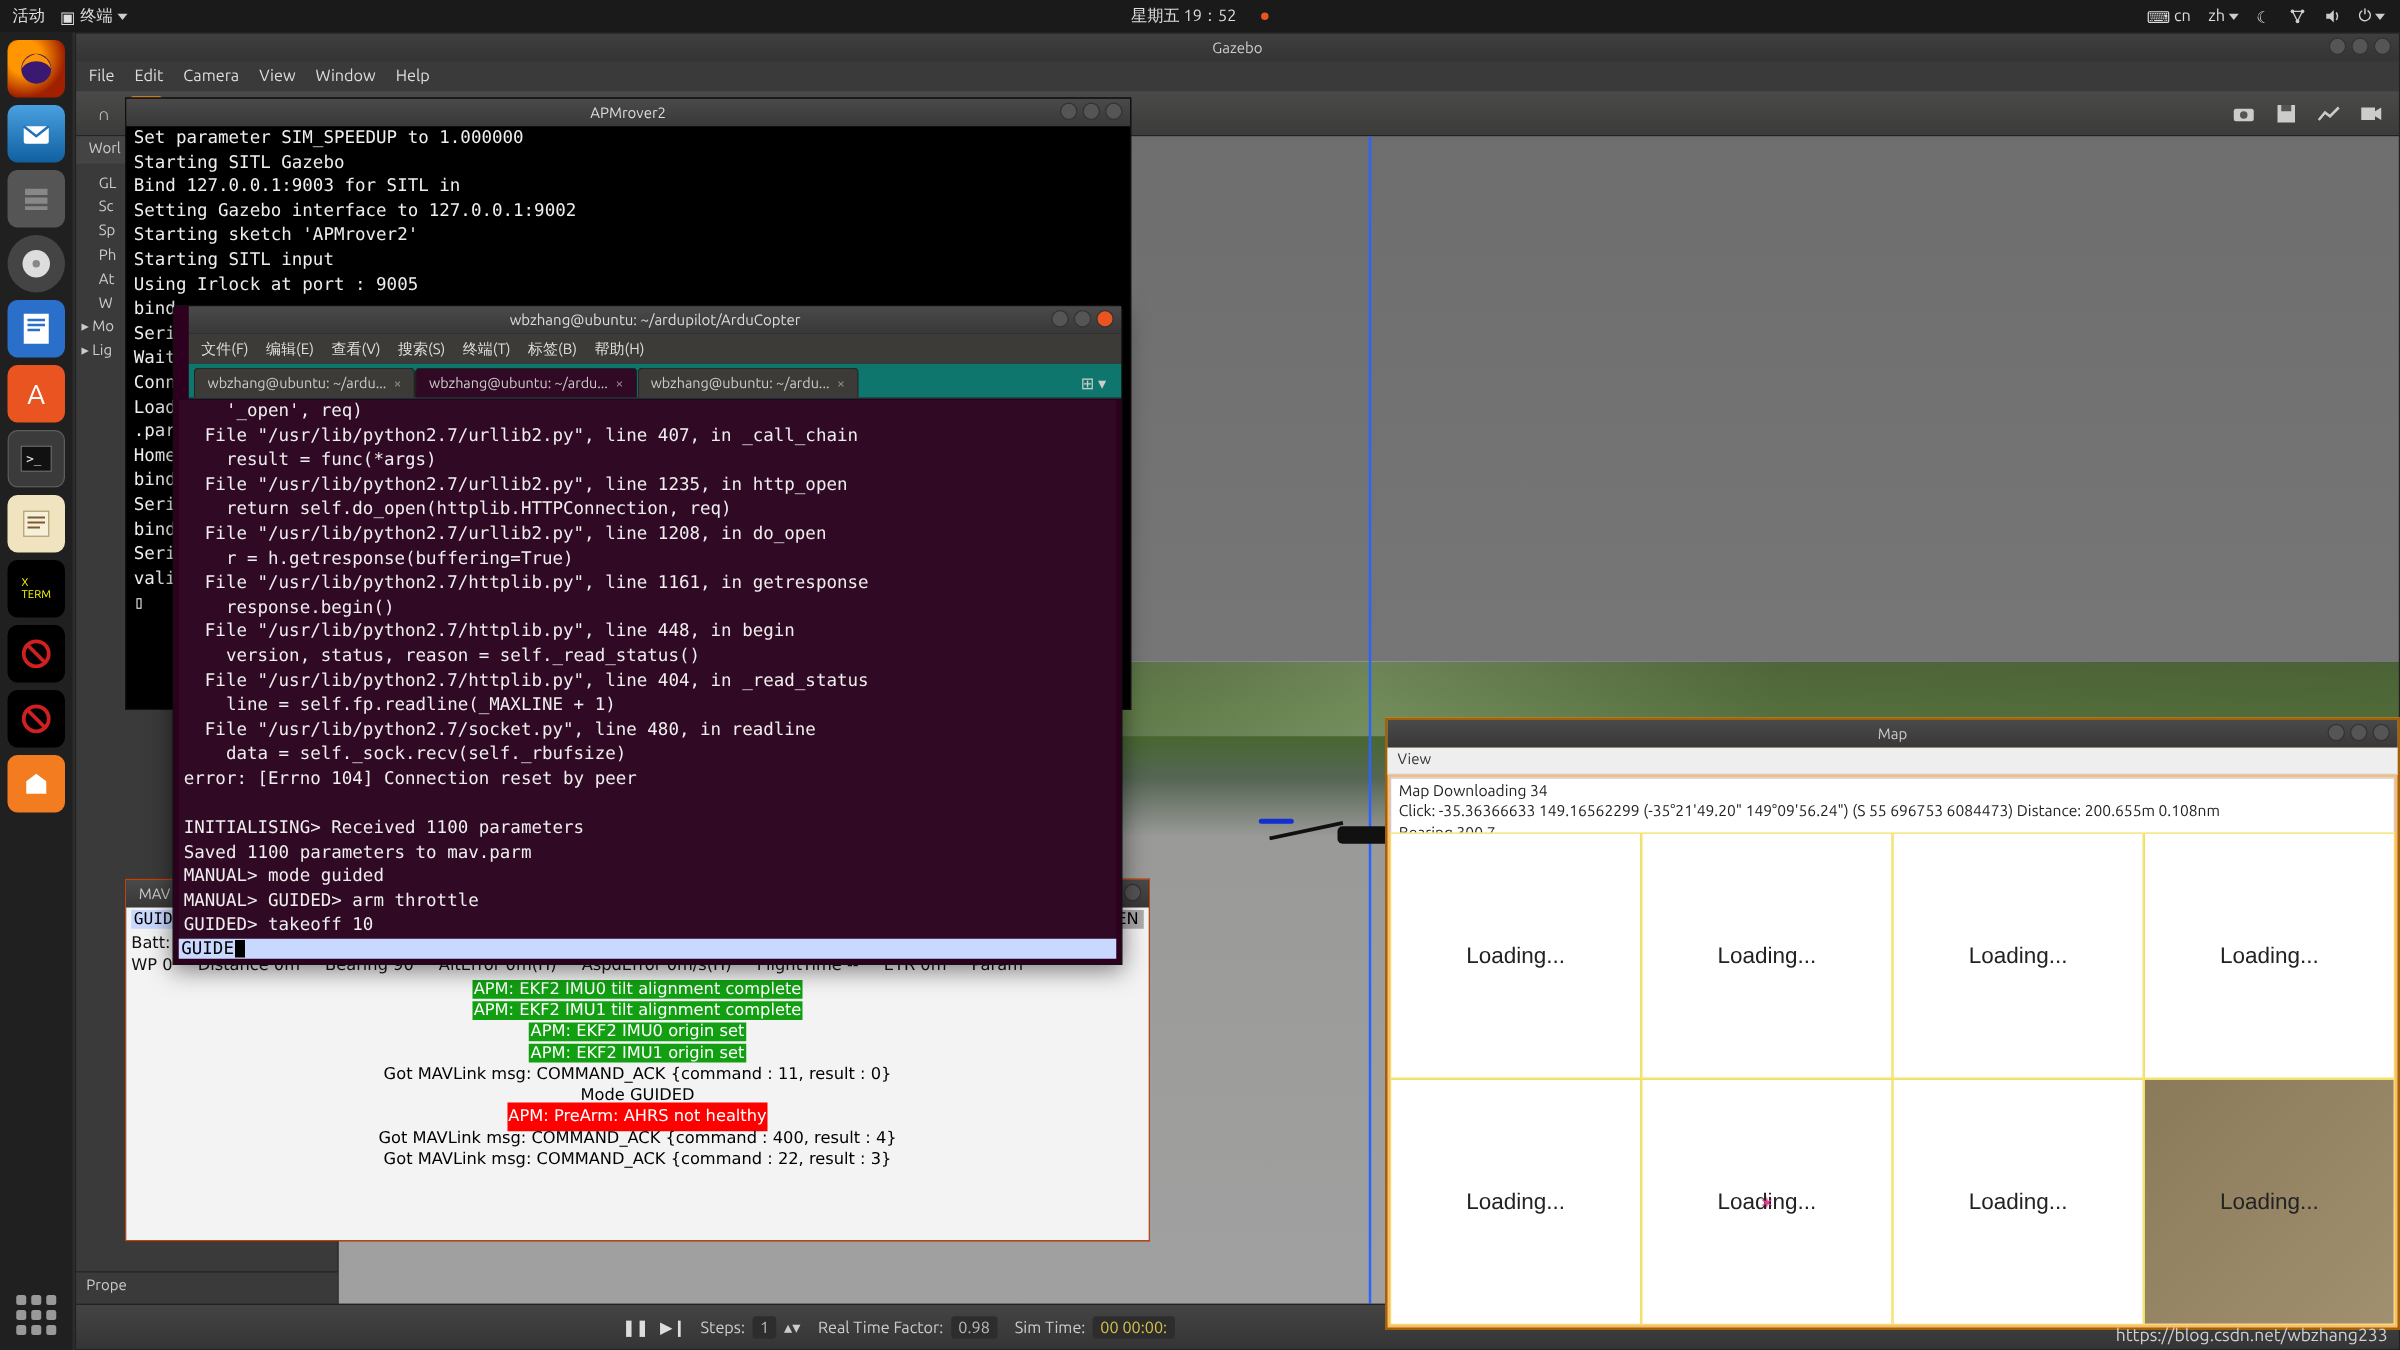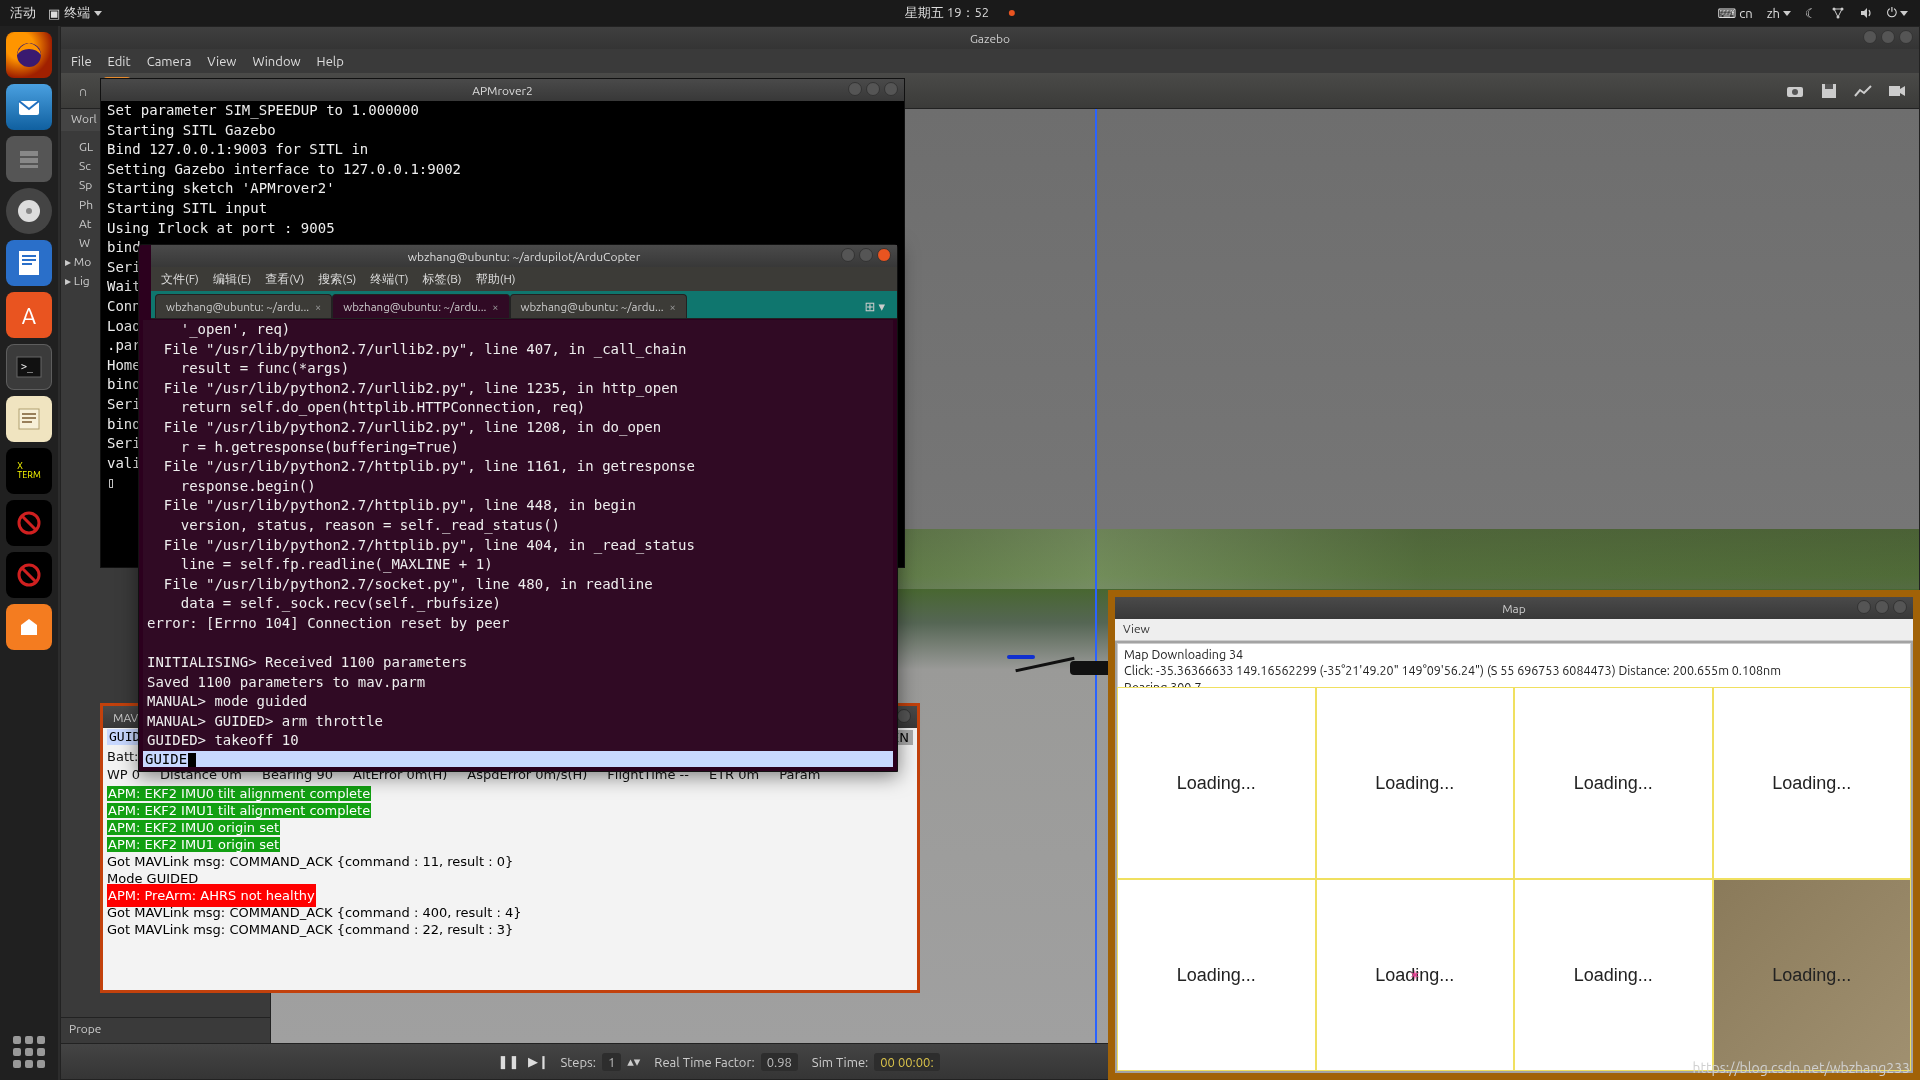--- a/index.html
+++ b/index.html
@@ -80,38 +80,38 @@
 .arducopter .tabs { height:28px; background:#0f766e; display:flex; align-items:flex-end; padding:0 4px; gap:0; border-bottom:1px solid #222;}
 .arducopter .tabs .tab { padding:5px 10px; font-size:11.5px; color:#ccc; background:#3c3b37; border:1px solid #222; border-bottom:none; border-radius:4px 4px 0 0; max-width:190px; overflow:hidden; white-space:nowrap; text-overflow:ellipsis; position:relative; display:flex; align-items:center; gap:6px;}
 .arducopter .tabs .tab.active { background:#300a24; }
 .arducopter .tabs .tab .x { color:#999; font-size:11px; }
 .arducopter .tabs .plus { margin-left:auto; padding:4px 8px; color:#ccc; }
 .arducopter .term2 { position:absolute; top:75px; left:4px; right:4px; bottom:4px; background:#300a24; color:#eee; font-family:"DejaVu Sans Mono",monospace; font-size:14px; line-height:1.4; white-space:pre; overflow:hidden; padding:0 4px;}
 .arducopter .guided-line { position:absolute; bottom:4px; left:4px; right:4px; background:#c8d8ff; color:#000; font-family:"DejaVu Sans Mono",monospace; font-size:14px; padding:0 2px;}
 .cursor { display:inline-block; width:8px; height:14px; background:#000; vertical-align:middle; margin-left:1px;}
 
 
-.mavproxy { position:absolute; left:100px; top:703px; width:820px; height:290px; background:#2e2e2e; border:3px solid #c2410c; z-index:50; }
+.mavproxy { position:absolute; left:100px; top:703px; width:820px; height:290px; background:#2e2e2e; border:1px solid #c2410c; z-index:50; }
 .mavproxy .titlebar { height:22px; background: linear-gradient(#4a4a4a,#383838); display:flex; align-items:center; position:relative; }
 .mavproxy .titlebar .title-text { position:absolute; left:10px; color:#ccc; font-size:12px; }
 .mavproxy .titlebar .win-btns { position:absolute; right:6px; top:3px; display:flex; gap:4px;}
 .mavproxy .body { position:absolute; top:22px; left:0; right:0; bottom:0; background:#f3f3f3; color:#000; font-family:"DejaVu Sans",sans-serif; font-size:13px; }
 .mavproxy .row1 { height:18px; display:flex; align-items:center; gap:4px; padding:0 4px; }
 .mavproxy .row1 .mode { background:#c8d8ff; color:#000; padding:0 2px; font-family:monospace;}
 .mavproxy .row1 .fen { margin-left:auto; background:#aaa; color:#000; padding:0 4px; }
 .mavproxy .stats { padding:2px 4px; line-height:1.4; color:#111; font-size:13px; }
 .mavproxy .stats .link { color:#1a8a1a; }
 .mavproxy .stats .r { display:flex; flex-wrap:wrap; gap:20px; }
-.mavproxy .log { padding:0 4px; font-size:13px; line-height:1.3; }
+.mavproxy .log { padding:0 4px; font-size:13px; line-height:1.3;text-align:center; }
 .mavproxy .log .green { background:#12a012; color:#fff; padding:0 1px;}
 .mavproxy .log .red { background:#ff0000; color:#fff; padding:4px 1px;}
 .mavproxy .log .plain { color:#000; }
 
 
-.map-window { position:absolute; right:0; bottom:0; width:812px; height:490px; background:#a3a3a3; border:7px solid #a16207; z-index:70; }
+.map-window { position:absolute; right:0; bottom:16px; width:812px; height:490px; background:#fdba74; border:2px solid #a16207; z-index:70; }
 .map-window .title { height:22px; background: linear-gradient(#4a4a4a,#383838); color:#ccc; font-size:12px; display:flex; align-items:center; justify-content:center; position:relative;}
 .map-window .title .win-btns { position:absolute; right:6px; top:3px; display:flex; gap:4px;}
 .map-window .menu { height:22px; background:#eee; color:#333; font-size:12px; padding:3px 8px; border-bottom:1px solid #ccc;}
 .map-window .info { background:#fff; border:1px solid #ccc; margin:2px; padding:2px 6px; color:#222; font-size:12.5px; line-height:1.3; }
 .map-window .grid { position:absolute; top:90px; left:2px; right:2px; bottom:2px; background:#fff; display:grid; grid-template-columns:repeat(4,1fr); grid-template-rows:repeat(2,1fr); }
 .map-window .tile { border:1px solid #f0e060; display:flex; align-items:center; justify-content:center; color:#222; font-size:18px; font-family:sans-serif; position:relative;}
 .map-window .tile.sat { background: linear-gradient(135deg,#8a7a5a,#a09070); }
 .map-window .marker { position:absolute; top:50%; left:50%; transform:translate(-50%,-50%); color:#e04090; font-size:14px;}
 .watermark { position:absolute; right:10px; bottom:4px; color:#d0d0d0; font-size:14px; z-index:80;}
 

